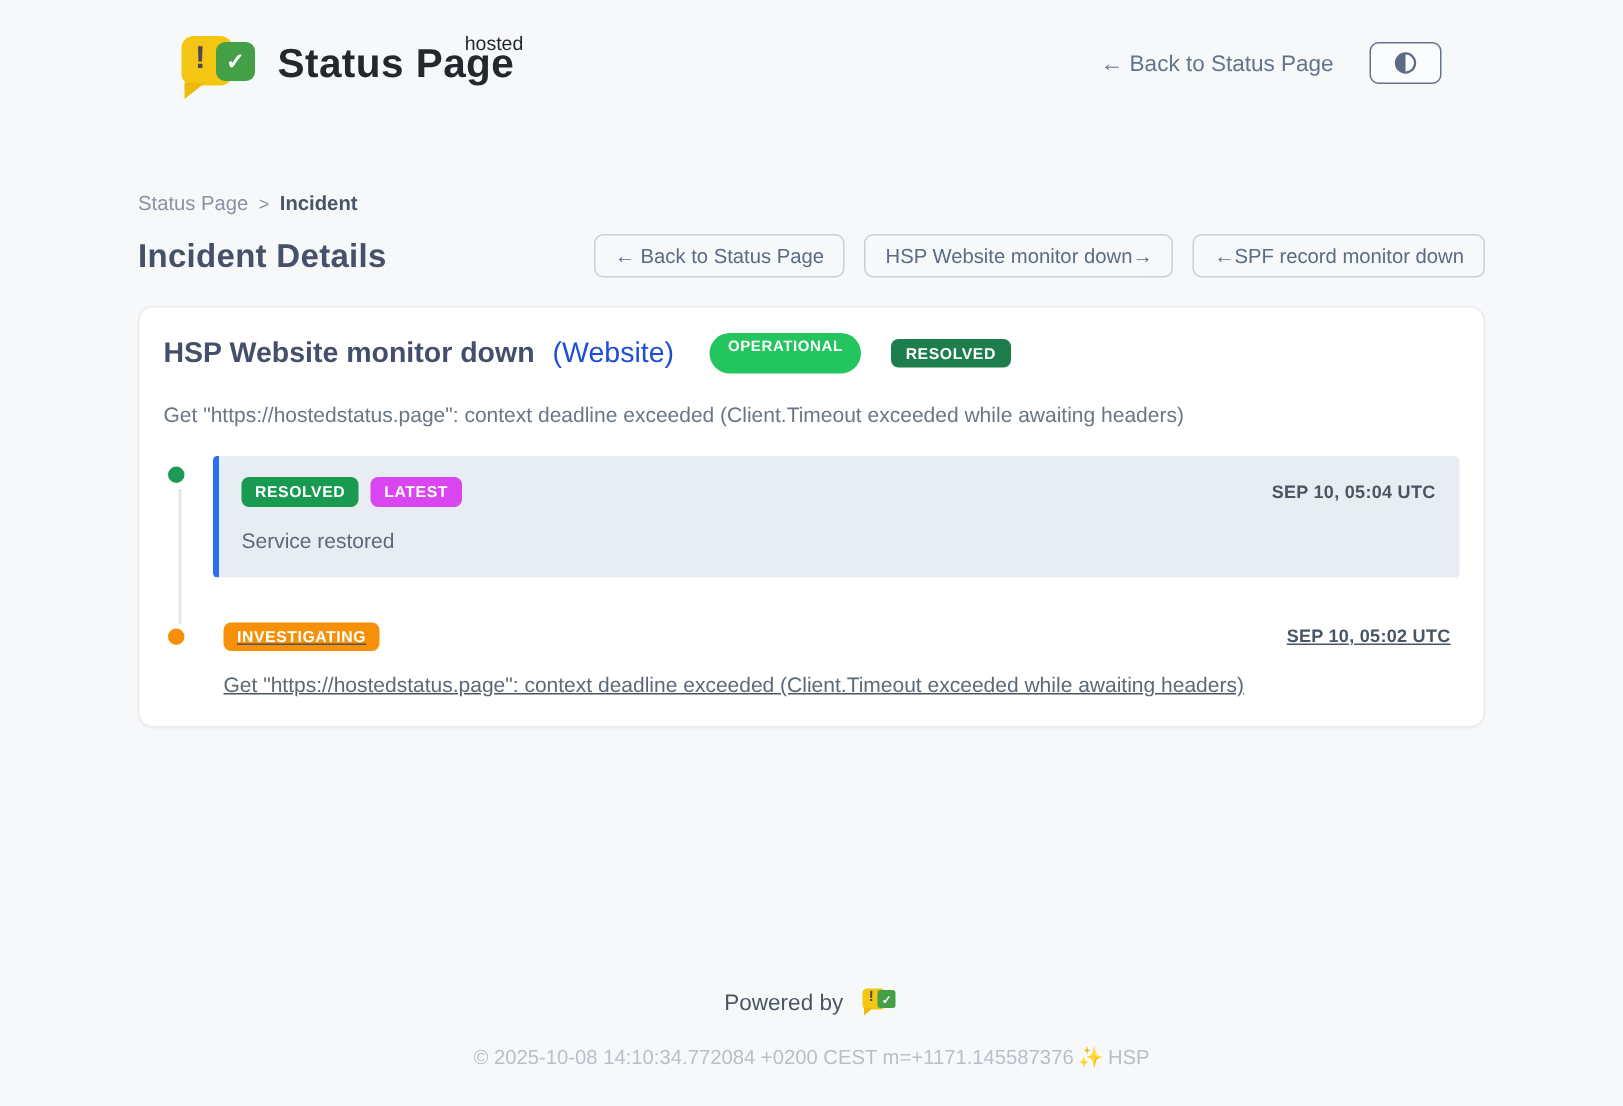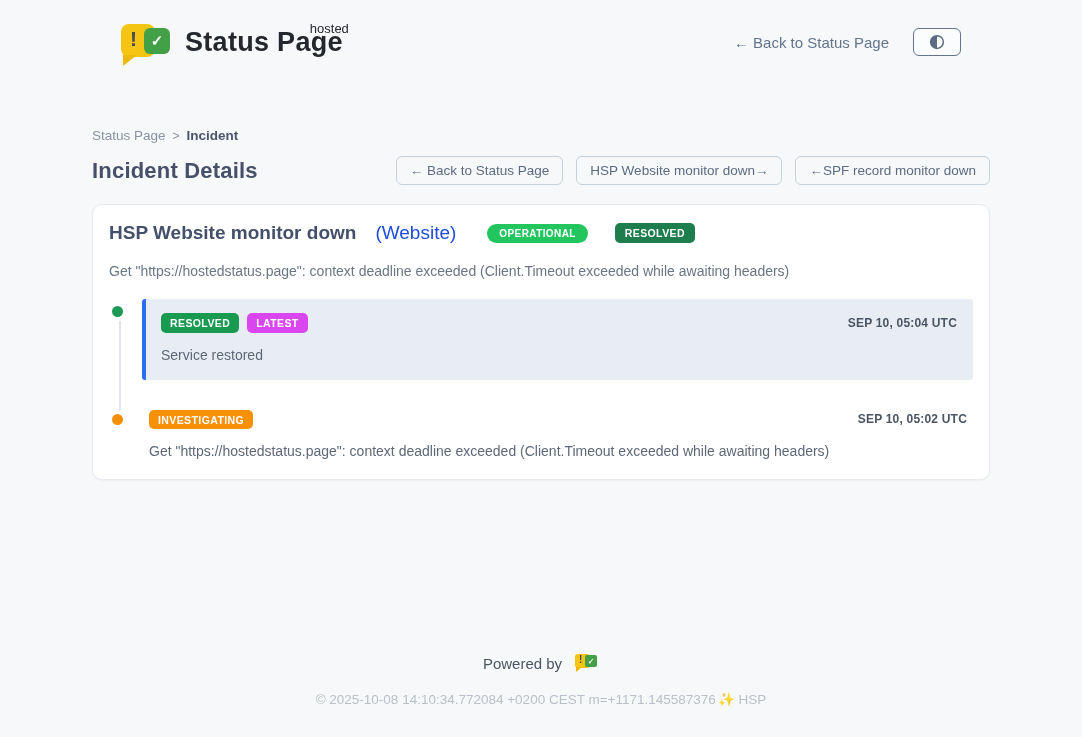--- a/index.html
+++ b/index.html
@@ -63,47 +63,47 @@
     color:#5b6b82; font-size:13.5px; font-family:inherit;
     padding:6px 13px; cursor:pointer; white-space:nowrap;
   }
 
   
   .card {
     margin-top:19px; background:#ffffff; border:1px solid #e9ebef;
     border-radius:10px; padding:17px 16px 20px 16px;
     box-shadow:0 1px 2px rgba(20,30,50,0.04);
   }
-  .card-title-row { display:flex; align-items:center; gap:19px; }
+  .card-title-row { display:flex; align-items:center; gap:12px; }
   .card-title { font-size:19px; font-weight:700; color:#44506b; }
   .card-scope { font-size:19px; font-weight:400; color:#1d4ed8; }
   .badge {
     color:#fff; font-weight:700; text-transform:uppercase;
     letter-spacing:0.4px; display:inline-block; line-height:1;
   }
-  .badge-pill { font-size:10px; padding:5px 12px 4px; border-radius:999px; margin-left:12px; }
+  .badge-pill { font-size:10px; padding:5px 12px 12px; border-radius:999px; margin-left:12px; }
   .badge-rect { font-size:10.5px; padding:5px 10px 4px; border-radius:5px; margin-left:8px; }
   .meta-line { margin-top:9px; font-size:13px; color:#6b7684; }
   .meta-line .comp { font-weight:700; color:#4a5563; }
   .meta-line .dot-sep { margin:0 5px; }
   .card-desc { margin-top:19px; font-size:14px; color:#6b7684; }
 
   
   .timeline { position:relative; margin-top:20px; padding-left:0; }
   .t-line { position:absolute; left:10px; top:22px; width:2px; height:90px; background:#e3e6ea; }
   .t-entry { display:flex; align-items:flex-start; }
   .t-entry + .t-entry { margin-top:27px; }
   .t-rail { width:22px; flex:0 0 auto; padding-top:5px; display:flex; justify-content:flex-start; }
   .t-dot { width:15px; height:15px; border-radius:50%; border:2px solid #ffffff; margin-left:1px; }
   .t-box { flex:1; margin-left:11px; }
   .t-box.highlight {
     background:#e8edf4; border-left:4px solid #2b6ef2; border-radius:3px;
     padding:14px 16px 17px 15px;
   }
-  .t-box.plain { padding:3px 6px 0 7px; }
+  .t-box.plain { padding:3px 6px 0 7px;text-decoration:underline; }
   .t-head { display:flex; justify-content:space-between; align-items:center; }
   .t-badges { display:flex; gap:8px; }
   .t-badge {
     color:#fff; font-size:10.5px; font-weight:700; text-transform:uppercase;
     letter-spacing:0.4px; padding:5px 9px 4px; border-radius:5px; line-height:1;
   }
   .t-time { font-size:12px; font-weight:700; color:#4a5563; letter-spacing:0.2px; }
   .t-msg { margin-top:14px; font-size:14px; color:#5d6878; }
 
   

